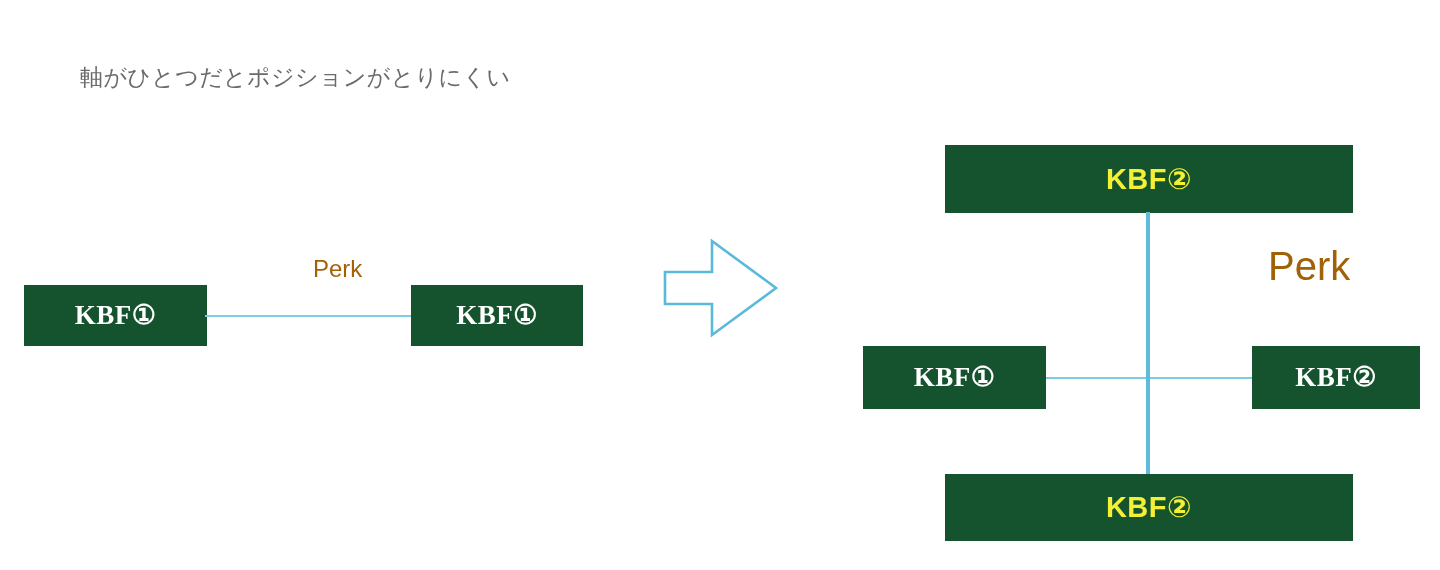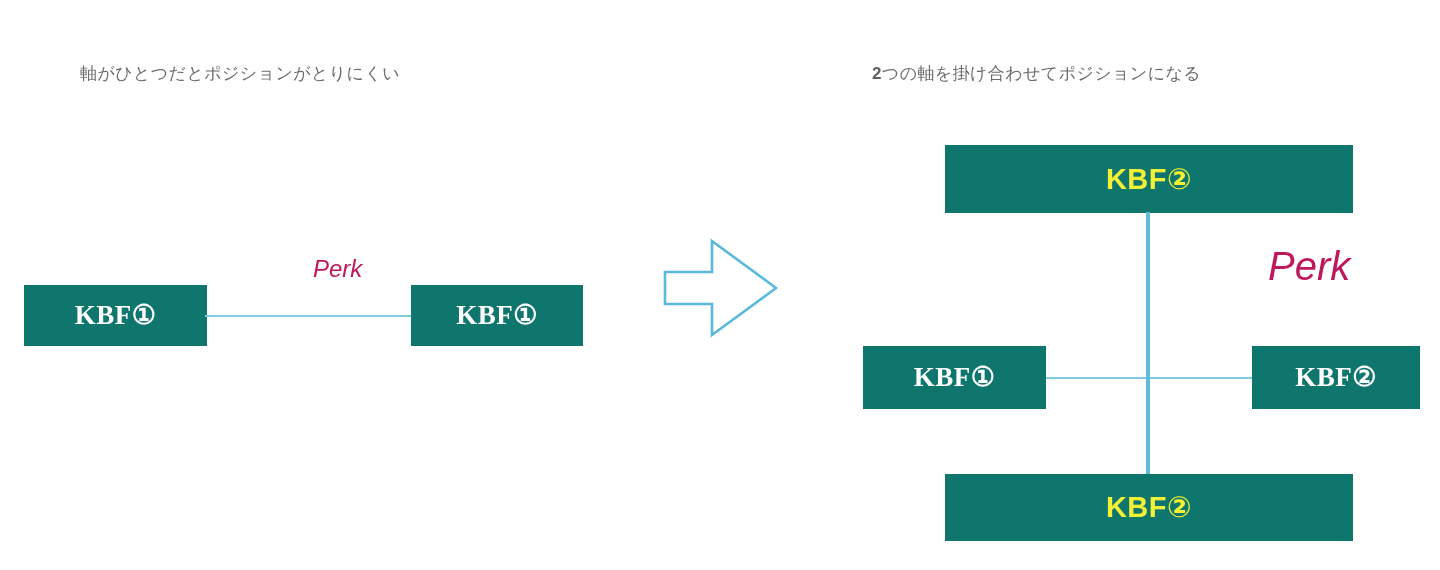--- a/index.html
+++ b/index.html
@@ -16,36 +16,36 @@
     width: 1440px;
     height: 570px;
     background: #ffffff;
     overflow: hidden;
   }
 
   
   .panel-title {
     position: absolute;
     color: #6b6b6b;
-    font-size: 17px;
+    font-size: 23px;
     font-weight: 400;
     letter-spacing: 0.4px;
     white-space: nowrap;
   }
   .panel-title .lead {
     font-weight: 700;
     color: #5f5f5f;
   }
   #title-left  { left: 80px;  top: 62px; }
   #title-right { left: 872px; top: 62px; }
 
   
   .kbf-box {
     position: absolute;
-    background: #0f766e;
+    background: #14532d;
     display: flex;
     align-items: center;
     justify-content: center;
     box-sizing: border-box;
   }
   .kbf-box .kbf-label {
     font-weight: 700;
     letter-spacing: 0.5px;
     line-height: 1;
     white-space: nowrap;
@@ -80,25 +80,24 @@
     background: #5ebbda;
     width: 4px;
   }
   #conn-left    { left: 205px;  top: 315px; width: 208px; }
   #conn-right-h { left: 1044px; top: 377px; width: 210px; }
   #conn-right-v { left: 1146px; top: 212px; height: 263px; }
 
   
   .perk-label {
     position: absolute;
-    color: #be185d;
+    color: #a16207;
     font-weight: 400;
     white-space: nowrap;
     line-height: 1;
-    font-style: italic;
   }
   #perk-left  { left: 313px;  top: 257px; font-size: 24px; }
   #perk-right { left: 1268px; top: 246px; font-size: 40px; }
 
   
   #arrow-transition {
     position: absolute;
     left: 660px;
     top: 236px;
     width: 122px;
@@ -124,21 +123,20 @@
   <div class="kbf-box" id="box-left-b">
     <span class="kbf-label white">KBF①</span>
   </div>
 
   <div id="arrow-transition">
     <svg width="122" height="104" viewBox="0 0 122 104" fill="none" xmlns="http://www.w3.org/2000/svg">
       <path d="M5 36 L52 36 L52 5 L116 52 L52 99 L52 68 L5 68 Z" stroke="#5bb9db" stroke-width="2.6" fill="none" stroke-linejoin="miter" vector-effect="non-scaling-stroke"></path>
     </svg>
   </div>
 
-  <div class="panel-title" id="title-right"><span class="lead">2</span><span>つの軸を掛け合わせてポジションになる</span></div>
 
   <div class="kbf-box" id="box-right-top">
     <span class="kbf-label yellow">KBF②</span>
   </div>
 
   <div class="connector-h" id="conn-right-h"></div>
   <div class="connector-v" id="conn-right-v"></div>
 
   <div class="perk-label" id="perk-right">Perk</div>
 

